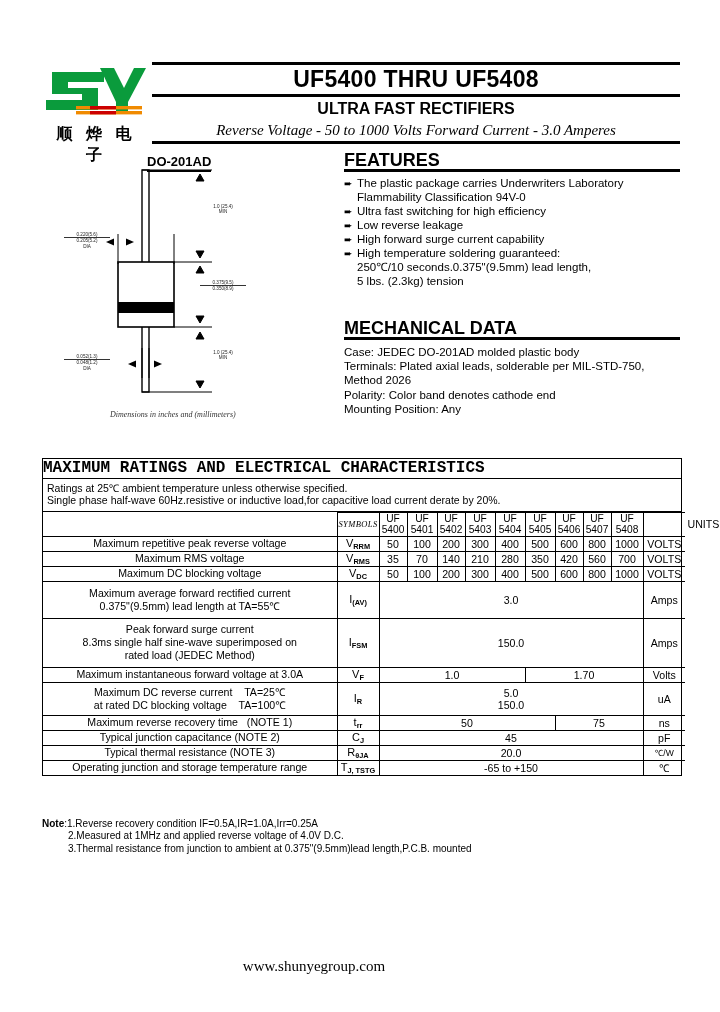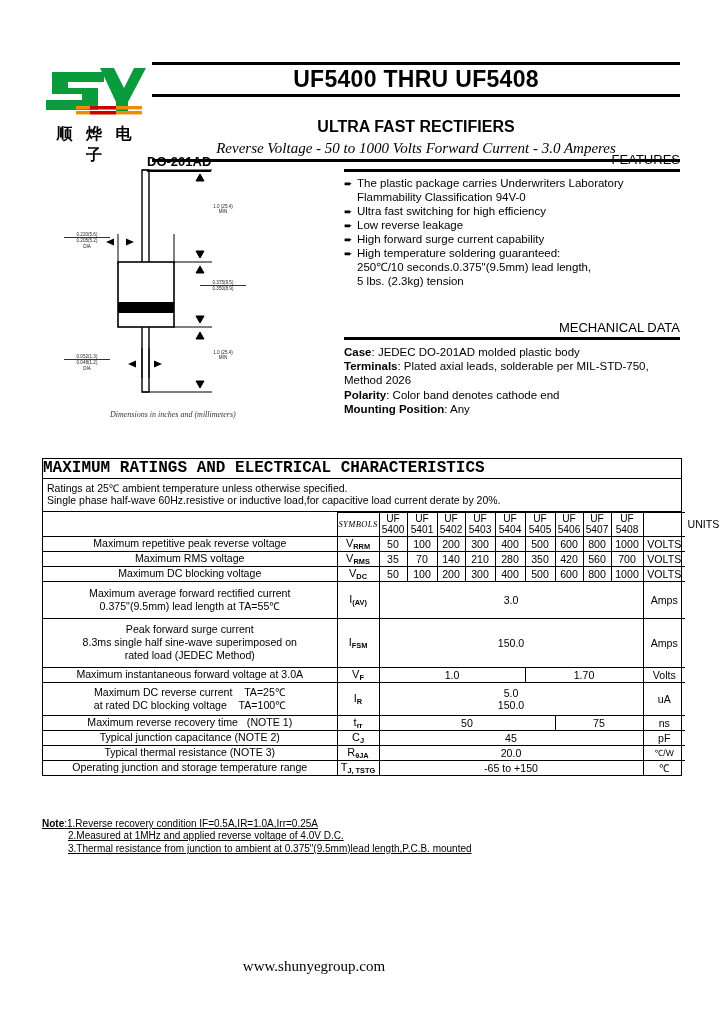--- a/index.html
+++ b/index.html
@@ -13,63 +13,63 @@
   
   .header{position:absolute;left:42px;top:62px;width:638px;height:92px;}
   .logo{position:absolute;left:0;top:0;width:105px;height:92px;}
   .logo svg{display:block;}
   .logo-cn{position:absolute;left:2px;top:62px;width:104px;text-align:center;
     font-family:"DejaVu Sans", sans-serif;font-size:16px;font-weight:bold;letter-spacing:4px;}
   .htext{position:absolute;left:110px;top:0;width:528px;}
   .rule{border-bottom:3px solid #000;width:100%;}
   .title1{text-align:center;font-size:23px;font-weight:bold;letter-spacing:.3px;
      line-height:28px;padding-bottom:1px;}
-  .title2{text-align:center;font-size:16px;font-weight:bold;line-height:20px;padding-top:20px;}
+  .title2{text-align:center;font-size:16px;font-weight:bold;line-height:20px;padding-top:2px;}
   .title3{text-align:center;font-family:"Liberation Serif",serif;font-style:italic;
      font-size:15px;line-height:21px;padding-top:1px;}
 
   
   .pkg{position:absolute;left:42px;top:152px;width:296px;height:300px;}
   .pkg-title{position:absolute;left:105px;top:2px;font-size:13px;font-weight:bold;
      border-bottom:2px solid #000;padding-bottom:1px;}
   .pkg-caption{position:absolute;left:68px;top:258px;font-family:"Liberation Serif",serif;
      font-style:italic;font-size:8px;color:#333;}
   .dim{position:absolute;font-size:4.6px;line-height:5.4px;color:#222;text-align:center;
      font-family:"Liberation Sans",sans-serif;}
   .dim .frac{border-bottom:.5px solid #333;display:block;padding:0 1px;}
 
   
   .rbox{position:absolute;left:344px;width:336px;}
-  .boxhead{text-align:right;font-size:13px;font-weight:normal;line-height:16px;}
+  .boxhead{text-align:left;font-size:18px;font-weight:bold;line-height:16px;}
   .boxrule{border-bottom:3px solid #000;margin-top:1px;}
   .feat{margin:5px 0 0 0;padding:0;list-style:none;font-size:11.5px;line-height:13.6px;}
   .feat li{position:relative;padding-left:13px;margin-bottom:.5px;}
   .feat li .bullet{position:absolute;left:0;top:0px;font-size:10px;}
   .feat .sub{padding-left:13px;list-style:none;margin:0;}
   .mech{font-size:11.5px;line-height:14.2px;margin-top:5px;}
-  .mech b{font-weight:bold;}
+  .mech b{font-weight:normal;}
 
   
   .main{position:absolute;left:42px;top:458px;width:638px;border:1.6px solid #000;}
   .mainhead{text-align:left;font-size:16px;font-weight:bold;line-height:19px;
      border-bottom:1.6px solid #000;font-family:Liberation Mono, monospace;}
   .ratings{font-size:10.5px;line-height:12.4px;padding:3px 4px 4px 4px;
      border-bottom:1.6px solid #000;}
   table.t{border-collapse:collapse;width:100%;font-size:10.6px;table-layout:fixed;}
   table.t td,table.t th{border:1px solid #000;padding:0;text-align:center;
      vertical-align:middle;font-weight:normal;}
   td.param{text-align:left;padding:1px 3px;line-height:13px;}
   td.sym{font-size:11px;}
   .symhead{font-family:"Liberation Serif",serif;font-style:italic;font-size:8.5px;
      letter-spacing:.4px;}
   .pn{font-weight:bold;font-size:10.2px;line-height:11.4px;}
   .unitshead{font-weight:bold;font-size:10.6px;}
   sub{font-size:7.4px;font-weight:bold;vertical-align:-2px;}
   .sm{font-size:8.6px;}
-  .notes{position:absolute;left:42px;top:818px;width:638px;font-size:10px;line-height:12.4px;text-decoration:underline;}
+  .notes{position:absolute;left:42px;top:818px;width:638px;font-size:10px;line-height:12.4px;}
   .notes .n1{padding-left:0;}
   .notes .nx{padding-left:26px;}
   .footer{position:absolute;left:0;top:958px;width:628px;text-align:center;
      font-size:15px;font-family:"Liberation Serif",serif;}
 </style>
 </head>
 <body>
 
 <div class="page">
 

